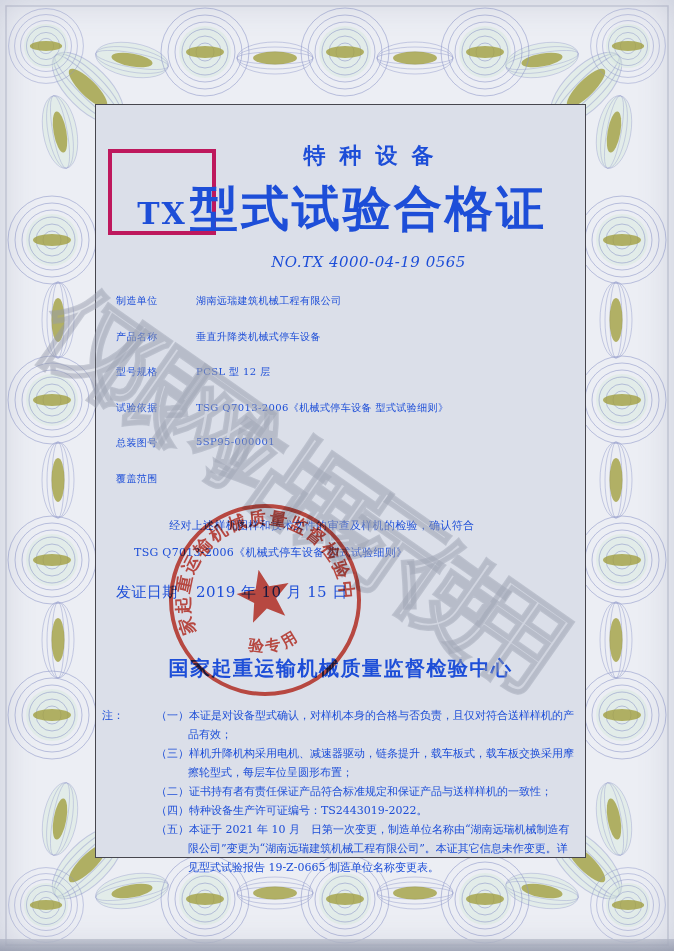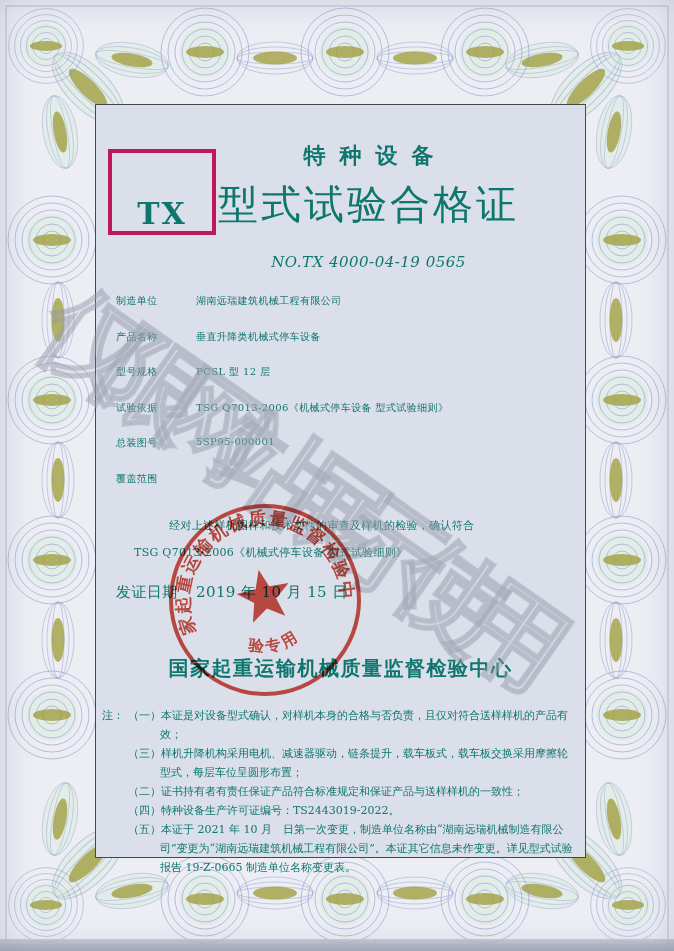--- a/index.html
+++ b/index.html
@@ -16,49 +16,49 @@
   .bs2{fill:none;stroke:#97a0cd;stroke-width:1;opacity:.5;}
   .pod{fill:#a3a041;opacity:.8;stroke:none;}
   .tint{fill:#d7e9dc;opacity:.45;stroke:none;}
   .frame-line{fill:none;stroke:#c9cdd9;stroke-width:1.5;}
 
   
   .panel{
     position:absolute;left:95px;top:104px;width:491px;height:754px;
     background:#dbdfe9;border:1.5px solid #46464e;z-index:2;box-sizing:border-box;
   }
-  .panel *{position:absolute;color:#0f766e;}
+  .panel *{position:absolute;color:#1d4ed8;}
 
   .tx-box{
     left:12px;top:44px;width:100px;height:78px;border:4px solid #be185d;
     display:flex;align-items:flex-end;justify-content:center;
     font-size:30px;font-weight:700;letter-spacing:2px;
   }
   .hdr{left:60px;right:4px;top:36px;text-align:center;}
   .hdr-sub{position:static;font-size:22px;font-weight:700;letter-spacing:14px;padding-left:14px;}
-  .hdr-main{position:static;font-size:40px;font-weight:400;letter-spacing:3px;margin-top:6px;}
+  .hdr-main{position:static;font-size:48px;font-weight:700;letter-spacing:3px;margin-top:6px;}
   .cert-no{left:60px;right:4px;top:148px;text-align:center;font-size:15px;letter-spacing:.5px;font-style:italic;}
 
   .fields{left:20px;top:189px;right:10px;}
   .field-row{position:static;display:flex;margin-bottom:21.5px;font-size:10px;letter-spacing:.4px;}
   .flabel{position:static;width:62px;flex:0 0 62px;margin-right:18px;}
   .fvalue{position:static;white-space:nowrap;}
 
   .conclusion{left:38px;right:18px;top:407px;font-size:11px;line-height:27px;letter-spacing:.3px;}
   .conclusion .c1{position:static;text-indent:3.2em;}
   .conclusion .c2{position:static;}
 
   .issue-row{left:20px;top:478px;display:flex;font-size:15px;letter-spacing:.4px;}
   .issue-row .flabel{margin-right:18px;}
 
   .issuer{left:0;right:0;top:550px;text-align:center;font-size:20px;font-weight:700;letter-spacing:1.5px;}
 
   .notes{left:6px;right:8px;top:601px;display:flex;font-size:11px;line-height:19px;color:#1a1a22;}
   .notes-label{position:static;width:26px;flex:0 0 26px;}
-  .note-items{position:static;flex:1;}
+  .note-items{position:static;flex:1;margin-left:28px;}
   .note-item{position:static;padding-left:2.9em;text-indent:-2.9em;}
 
   
   .stamp{
     position:absolute;left:165px;top:500px;width:200px;height:200px;z-index:4;
     transform:rotate(-12deg);mix-blend-mode:multiply;opacity:.88;pointer-events:none;
   }
   .stamp .ring-text{font-family:"DejaVu Sans","Liberation Sans",sans-serif;
     font-size:17.5px;font-weight:700;fill:#cf3a2d;letter-spacing:2px;}
   .stamp .stamp-bottom{font-family:"DejaVu Sans","Liberation Sans",sans-serif;

